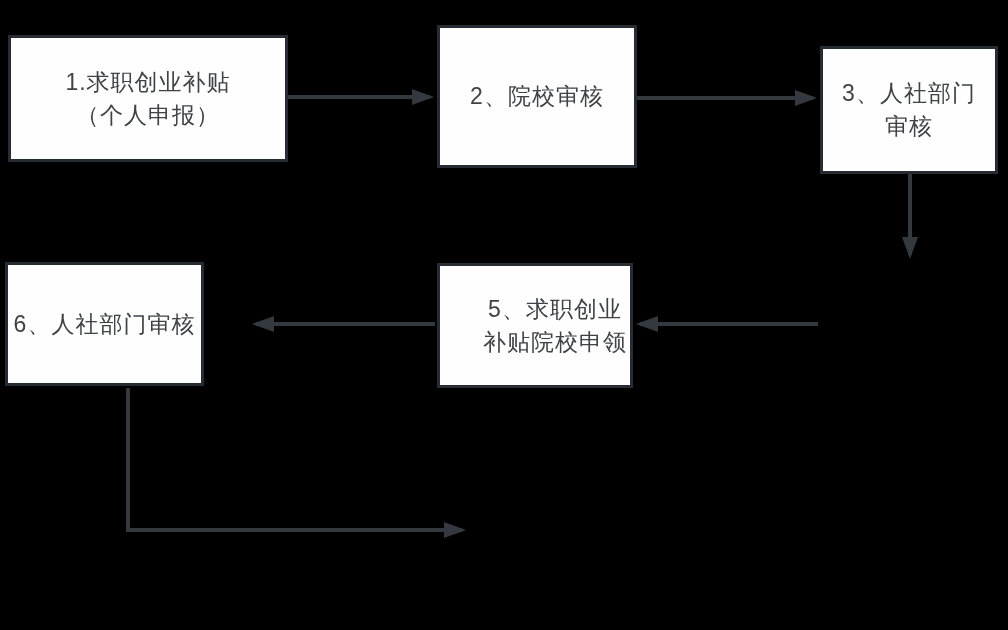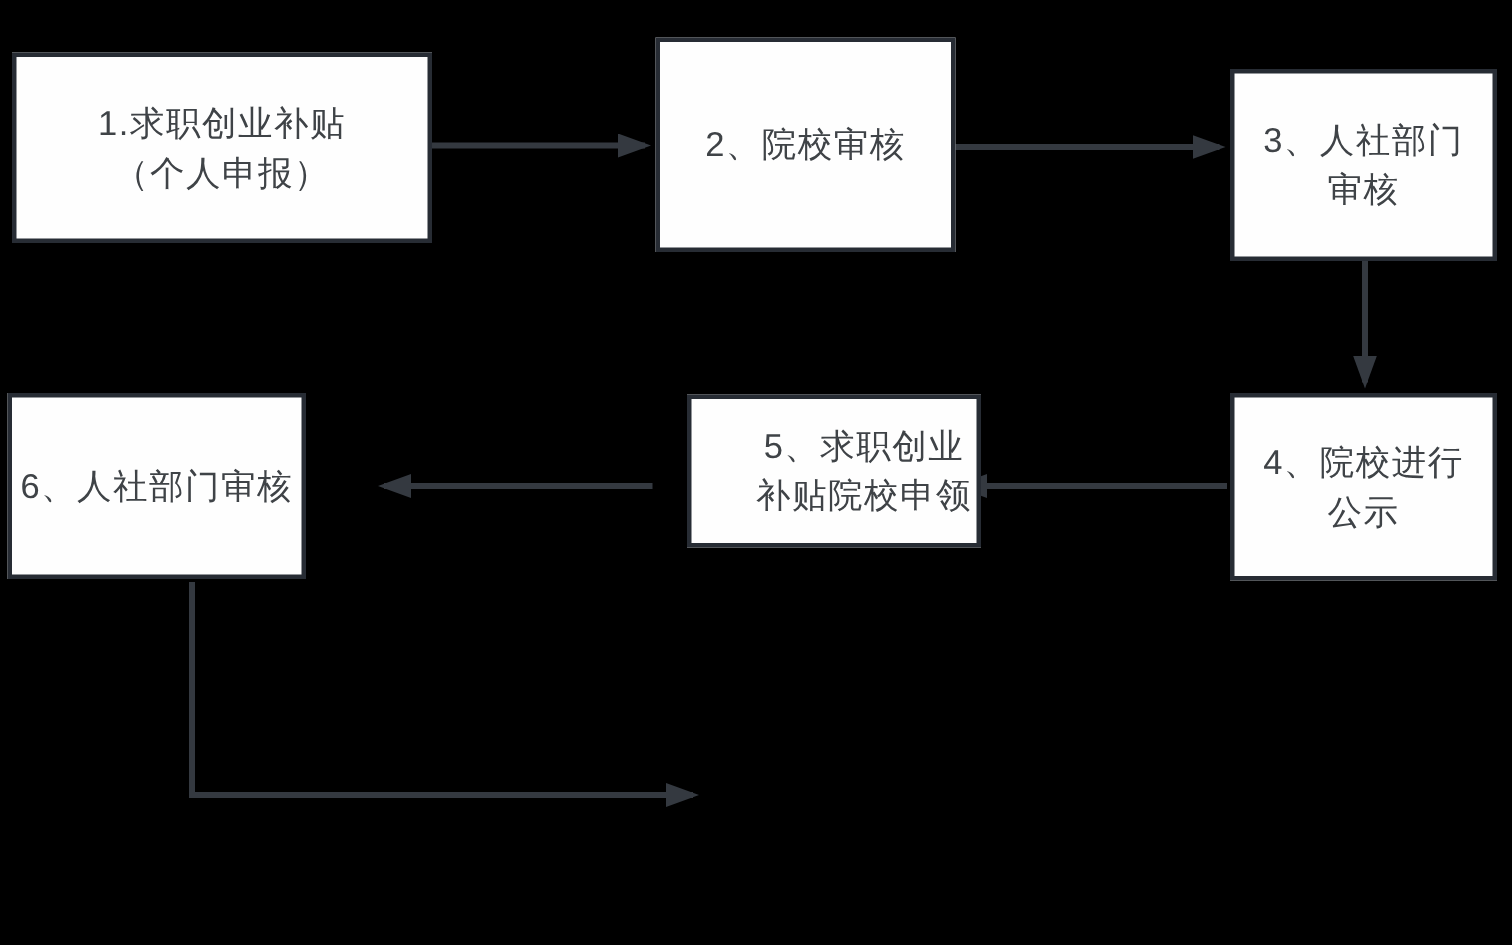--- a/index.html
+++ b/index.html
@@ -37,21 +37,21 @@
     line-height: 1.42;
     letter-spacing: 1px;
   }
   .node .label { white-space: pre-line; }
   .node.ellipse { border-radius: 50%; }
   
   #n1 { left: 8px;   top: 35px;  width: 280px; height: 127px; }
   #n2 { left: 437px; top: 25px;  width: 200px; height: 143px; }
   #n3 { left: 820px; top: 34px;  width: 178px; height: 128px; margin-top: 12px; }
   #n4 { left: 820px; top: 262px; width: 178px; height: 125px; }
-  #n5 { left: 458px; top: 263px; width: 196px; height: 102px; padding-left: 40px; }
+  #n5 { left: 437px; top: 263px; width: 196px; height: 125px; padding-left: 40px; }
   #n6 { left: 5px;   top: 262px; width: 199px; height: 124px; }
   #n7 { left: 469px; top: 455px; width: 238px; height: 155px; }
 </style>
 </head>
 <body>
 
 <div class="stage">
 
   <svg class="edges" viewBox="0 0 1008 630" xmlns="http://www.w3.org/2000/svg">
     <defs>
@@ -74,24 +74,20 @@
 
   <div class="node" id="n2">
     <span class="label">2、院校审核</span>
   </div>
 
   <div class="node" id="n3">
     <span class="label">3、人社部门
 审核</span>
   </div>
 
-  <div class="node" id="n4">
-    <span class="label">4、院校进行
-公示</span>
-  </div>
 
   <div class="node" id="n5">
     <span class="label">5、求职创业
 补贴院校申领</span>
   </div>
 
   <div class="node" id="n6">
     <span class="label">6、人社部门审核</span>
   </div>
 

